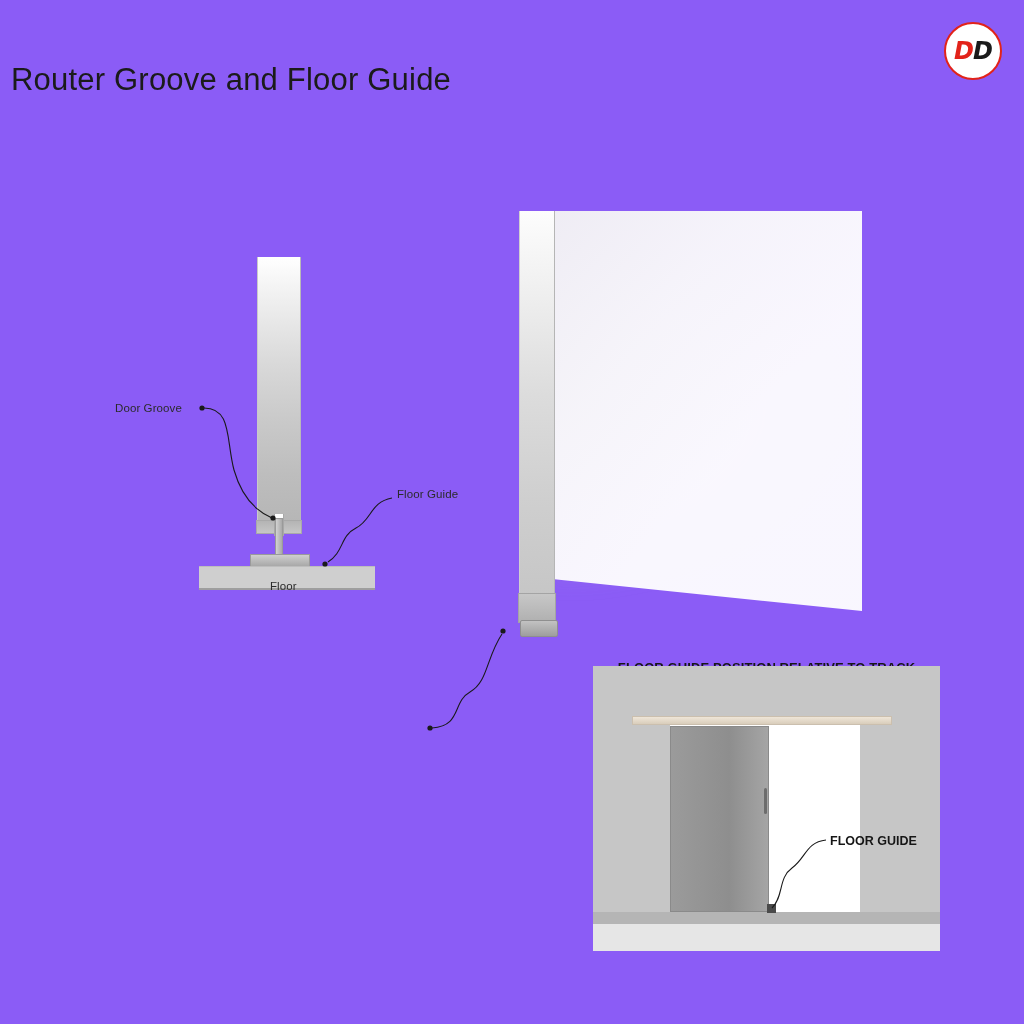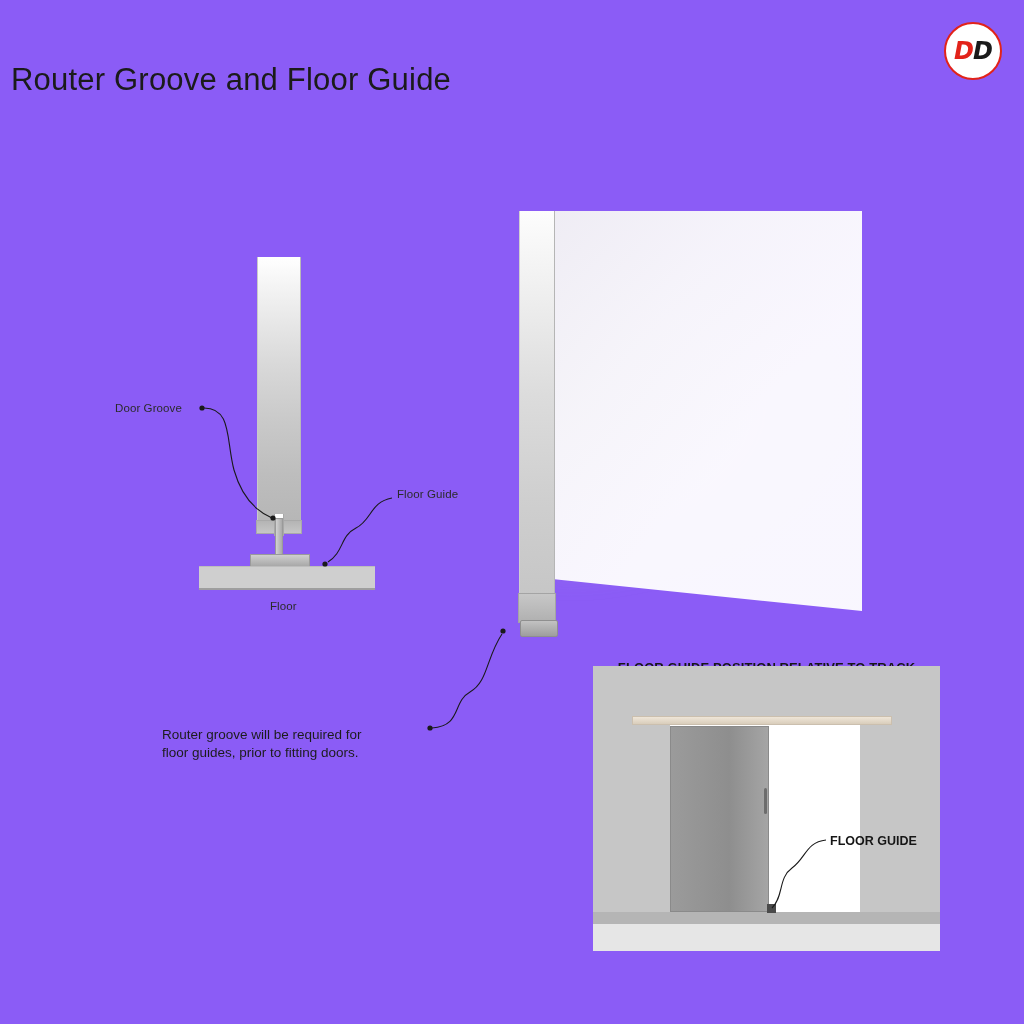--- a/index.html
+++ b/index.html
@@ -317,30 +317,28 @@
   <div class="cs-door"></div>
   <div class="cs-door-bottom"></div>
   <div class="cs-groove"></div>
   <div class="fg-fin"></div>
   <div class="fg-base"></div>
   <div class="cs-floor"></div>
   <div class="cs-floor-edge"></div>
 
   <div class="label" style="left:115px; top:402px;">Door Groove</div>
   <div class="label" style="left:397px; top:488px;">Floor Guide</div>
-  <div class="label" style="left:270px; top:600px;">Floor</div>
+  <div class="label" style="left:270px; top:580px;">Floor</div>
 
   <div class="persp-shadow"></div>
   <div class="persp-face"></div>
   <div class="persp-door"></div>
   <div class="persp-bottom-rail"></div>
   <div class="persp-guide"></div>
 
-  <div class="note" style="left:162px; top:726px;">Router groove will be required for
-floor guides, prior to fitting doors.</div>
 
   <div class="inset-title">FLOOR GUIDE POSITION RELATIVE TO TRACK</div>
   <div class="inset">
     <div class="inset-wall"></div>
     <div class="inset-opening"></div>
     <div class="inset-track"></div>
     <div class="inset-door"></div>
     <div class="inset-handle"></div>
     <div class="inset-floor"></div>
     <div class="inset-floor2"></div>

